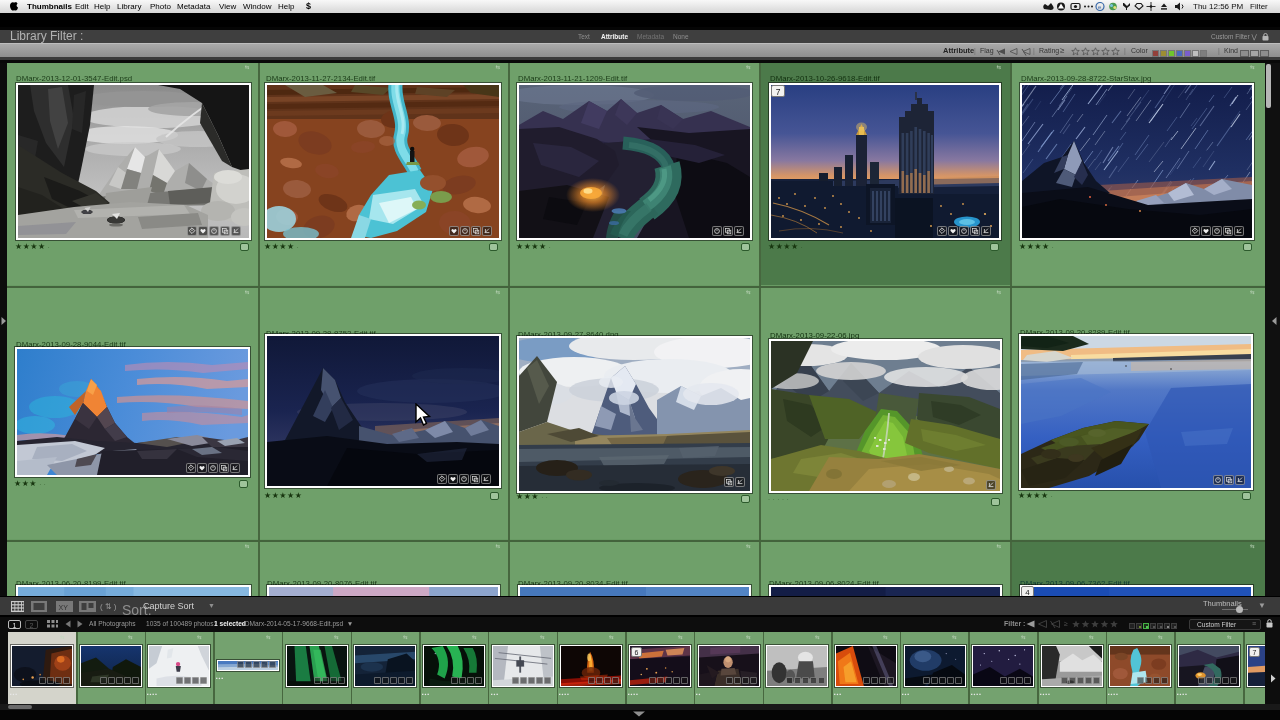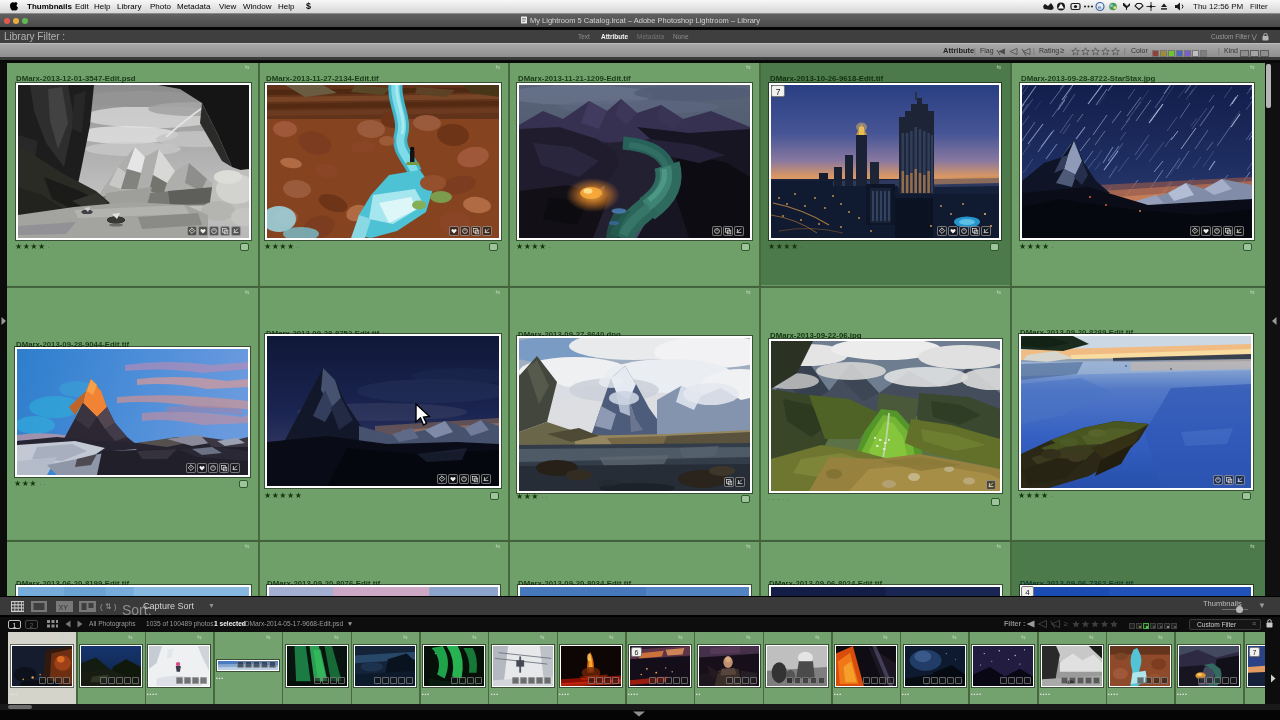--- a/index.html
+++ b/index.html
@@ -23,21 +23,21 @@
 #attrbar { left:0; top:43px; width:1280px; height:14px; background:linear-gradient(#a9a9a9,#8e8e8e); border-top:1px solid #bdbdbd; font-size:7px; color:#333; }
 #attrbar .seg { position:absolute; top:0; line-height:14px; white-space:nowrap; }
 #gridtopbar { left:0; top:57px; width:1280px; height:6px; background:#3a3a3a; border-bottom:3px solid #090909; }
 
 
 #grid { left:0; top:63px; width:1280px; height:533px; background:#699b64; overflow:hidden; }
 .gcell { position:absolute; background:#6fa06a; }
 .gcell.dark { background:#4c7a4a; }
 .vsep { position:absolute; width:2px; background:#47673f; }
 .hsep { position:absolute; height:2px; background:#43633c; }
-.glabel { position:absolute; font-size:7.8px; color:#1b3b18; white-space:nowrap; overflow:hidden;font-weight:bold; }
+.glabel { position:absolute; font-size:7.8px; color:#1b3b18; white-space:nowrap; overflow:hidden; }
 .photo { position:absolute; border:2px solid #ffffff; background:#888; overflow:hidden; box-shadow:0 0 0 1px rgba(0,0,0,.5); }
 .photo svg { display:block; width:100%; height:100%; }
 .stars { position:absolute; font-size:8px; color:#17350f; letter-spacing:0.5px; line-height:9px; }
 .badges { position:absolute; display:flex; gap:1px; }
 .bdg { width:10px; height:10px; background:rgba(25,25,25,.62); border:1px solid rgba(200,200,200,.55); border-radius:2px; } .bdg svg { display:block; width:100%; height:100%; }
 .cellmark { position:absolute; width:9px; height:8px; border:1px solid #2c5a2c; border-radius:2px; background:#9fc49b; }
 .stackicon { position:absolute; width:12px; height:5px; color:#c2d8bf; font-size:5.5px; line-height:5px; opacity:0.9; letter-spacing:-0.5px; }
 .sidebarL { left:0; top:63px; width:7px; height:533px; background:#0c0c0c; }
 .sidebarR { left:1265px; top:63px; width:15px; height:533px; background:#101010; }
 
@@ -97,35 +97,24 @@
         <path d="M109 0 L109 9 M104.5 4.5 L113.5 4.5" stroke="#1a1a1a" stroke-width="0.9"></path>
     <path d="M119 5 L125 5 L122 1.5 Z" fill="#1a1a1a"></path>
         <rect x="119" y="6.2" width="6" height="1.4" fill="#1a1a1a"></rect>
     <path d="M133 3 L135 3 L138 0.5 L138 8.5 L135 6 L133 6 Z" fill="#1a1a1a"></path>
         <path d="M140 2.5 Q142 4.5 140 6.5" stroke="#1a1a1a" fill="none" stroke-width="1"></path>
   </svg>
   <span class="mi" style="left:1193px;color:#111">Thu 12:56 PM</span>
   <span class="mi" style="left:1250px;color:#111">Filter</span>
 </div>
 
-<div class="abs" id="titlebar">
-  <div class="tl" style="left:4px;background:#e4574d"></div>
-  <div class="tl" style="left:13px;background:#e9ad3b"></div>
-  <div class="tl" style="left:22px;background:#5fb952"></div>
-  <div id="title"><svg style="vertical-align:-1px" width="8" height="8" viewBox="0 0 8 8">
-          <rect x="1" y="0.5" width="6" height="7" rx="0.5" fill="#e8e8e8"></rect>
-          <rect x="2" y="2" width="4" height="0.8" fill="#888"></rect>
-          <rect x="2" y="3.5" width="4" height="0.8" fill="#888"></rect>
-          <rect x="2" y="5" width="3" height="0.8" fill="#888"></rect>
-        </svg> My Lightroom 5 Catalog.lrcat – Adobe Photoshop Lightroom – Library</div>
-</div>
 <div class="abs" id="blackgap1"></div>
 
 <div class="abs" id="libfilter">
-  <span class="seg" style="left:4px;color:#b2b2b2;font-size:10px">Library Filter :</span>
+  <span class="seg" style="left:10px;color:#b2b2b2;font-size:12px">Library Filter :</span>
   <span class="seg" style="left:578px;color:#8e8e8e;font-size:6.5px">Text</span>
   <span class="seg" style="left:601px;color:#f4f4f4;font-size:6.5px;font-weight:bold">Attribute</span>
   <span class="seg" style="left:637px;color:#757575;font-size:6.5px">Metadata</span>
   <span class="seg" style="left:673px;color:#8e8e8e;font-size:6.5px">None</span>
   <span class="seg" style="left:1211px;color:#9a9a9a;font-size:6.5px">Custom Filter ⋁</span>
   <svg class="seg" style="left:1262px;top:3px" width="7" height="8" viewBox="0 0 7 8">
         <rect x="0.5" y="3" width="6" height="4.5" rx="0.8" fill="#b5b5b5"></rect>
         <path d="M1.8 3 L1.8 2 Q1.8 0.5 3.5 0.5 Q5.2 0.5 5.2 2 L5.2 3" stroke="#b5b5b5" fill="none"></path>
       </svg>
 </div>

